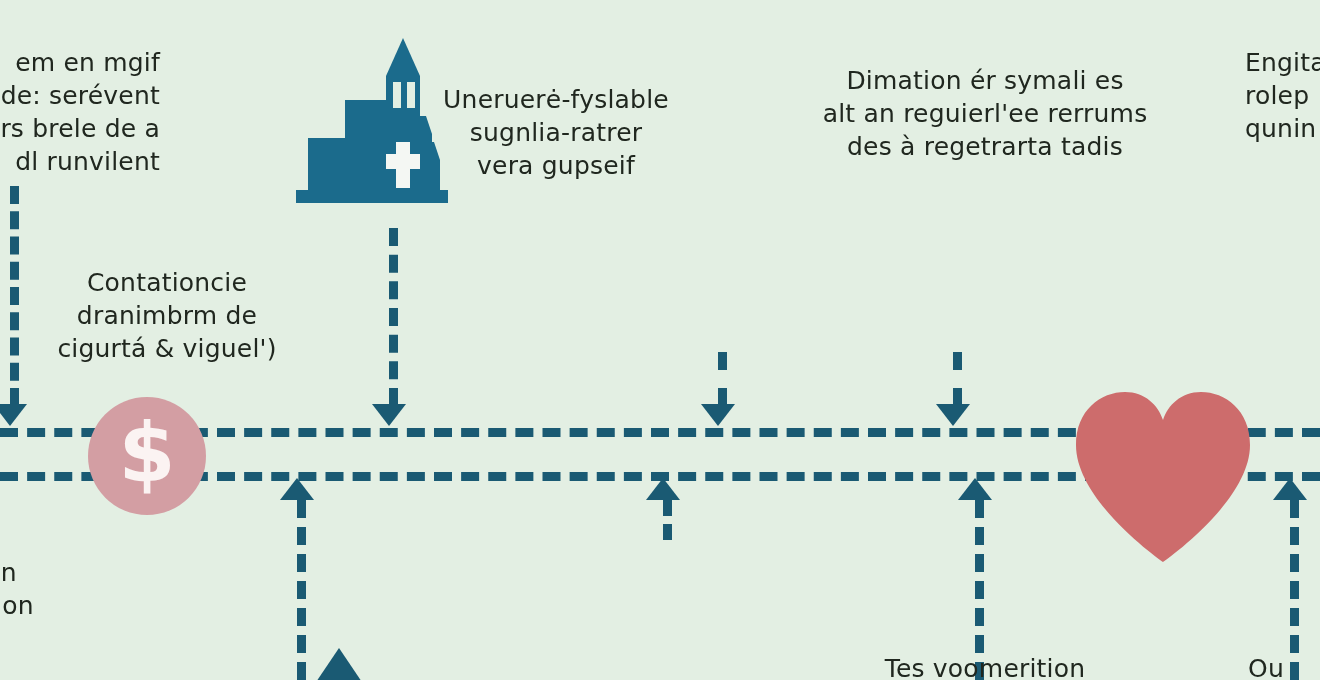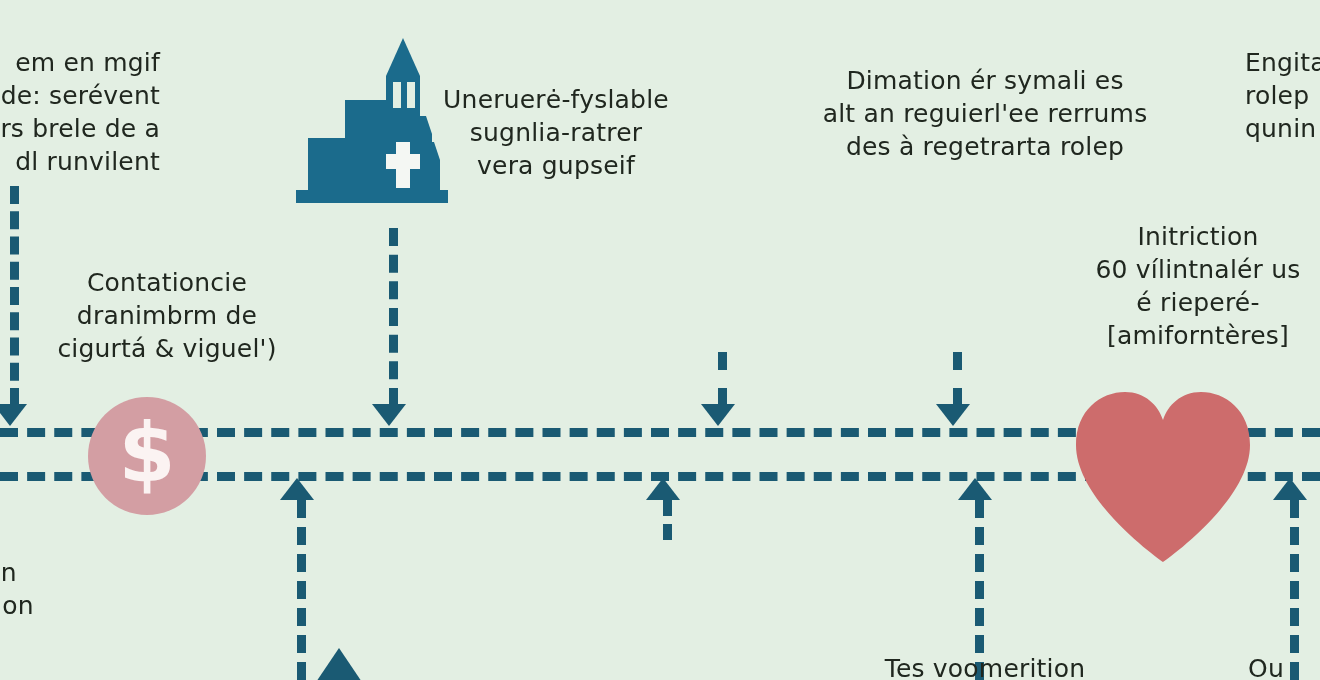--- a/index.html
+++ b/index.html
@@ -173,35 +173,31 @@
 n de: serévent
 ers brele de a
 dl runvilent</span></div>
 
   <div class="txt center" style="left:426px; top:83px; width:260px;"><span id="t2">Uneruerė-fyslable
 sugnlia-ratrer
 vera gupseif</span></div>
 
   <div class="txt center" style="left:820px; top:64px; width:330px;"><span id="t3">Dimation ér symali es
 alt an reguierl'ee rerrums
-des à regetrarta rolep</span></div>
+des à regetrarta tadis</span></div>
 
   <div class="txt left" style="left:1245px; top:46px; width:220px;"><span id="t4">Engita
 rolep
 qunin</span></div>
 
   <div class="txt center" style="left:32px; top:266px; width:270px;"><span id="m1">Contationcie
 dranimbrm de
 cigurtá &amp; viguel')</span></div>
 
 
-  <div class="txt center" style="left:1078px; top:220px; width:240px;"><span id="m3">Initriction
-60 vílintnalér us
-é rieperé-
-[amiforntères]</span></div>
 
   <div class="txt left" style="left:-22px; top:556px; width:200px;"><span id="b1">ain
 ition</span></div>
 
 
   <div class="txt center" style="left:840px; top:652px; width:290px;"><span id="b3">Tes voomerition</span></div>
 
   <div class="txt left" style="left:1248px; top:652px; width:120px;"><span id="b4">Ou</span></div>
 
 </div>

